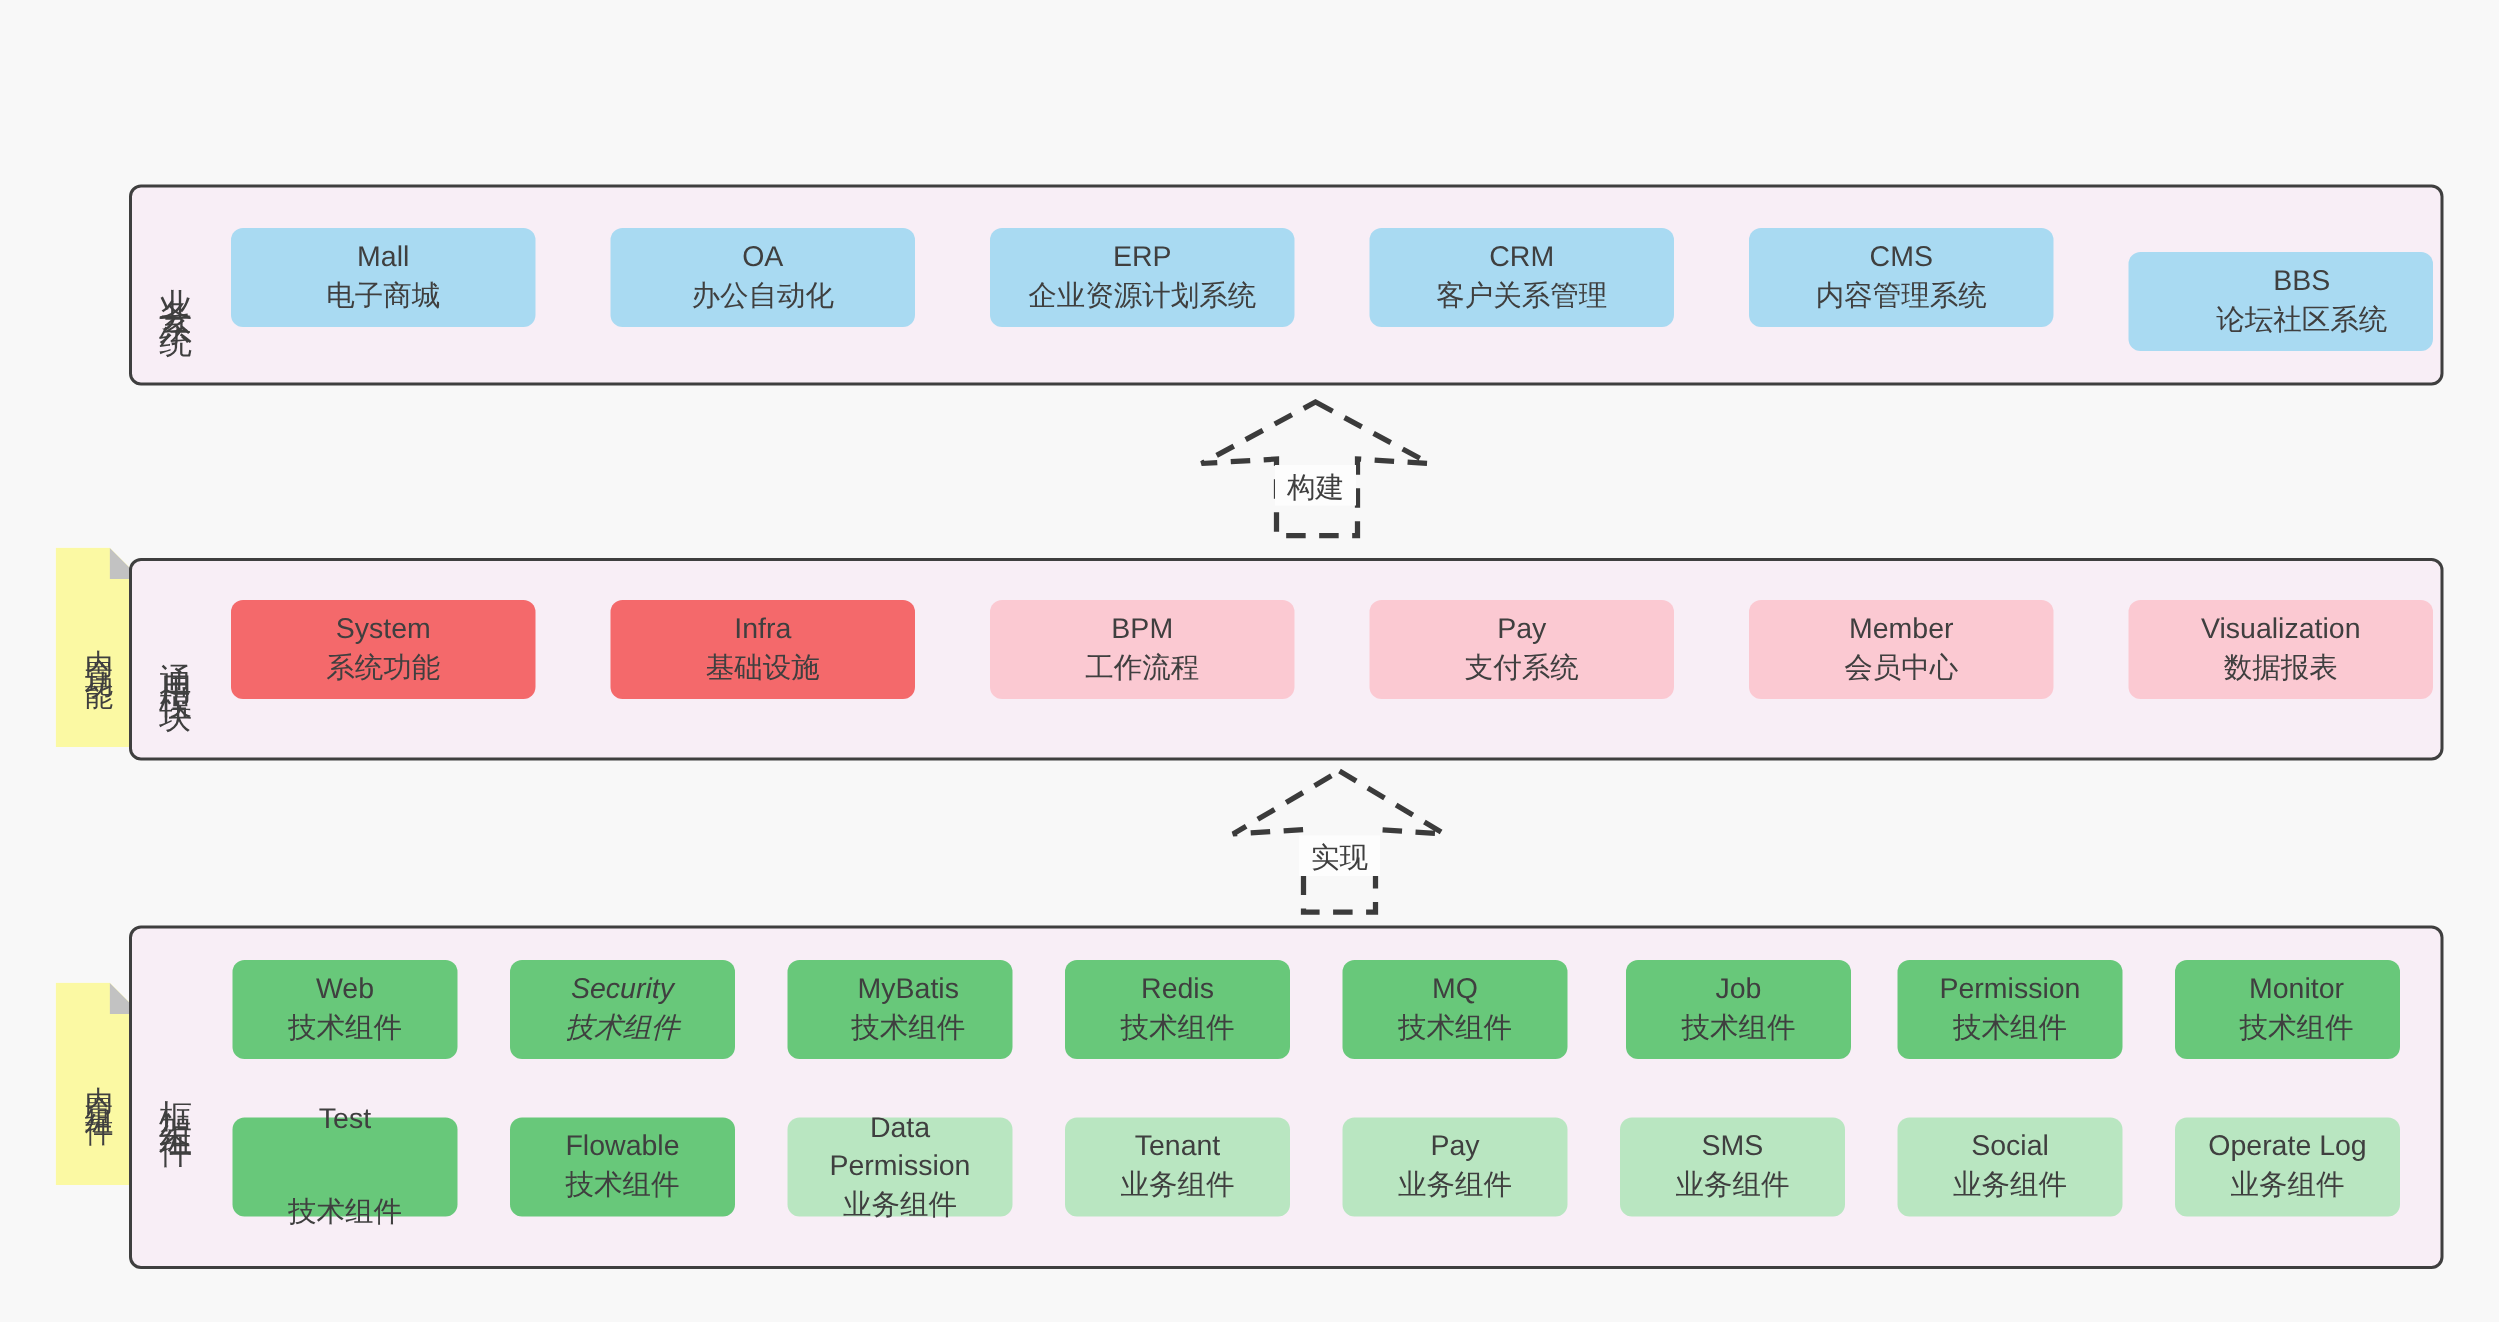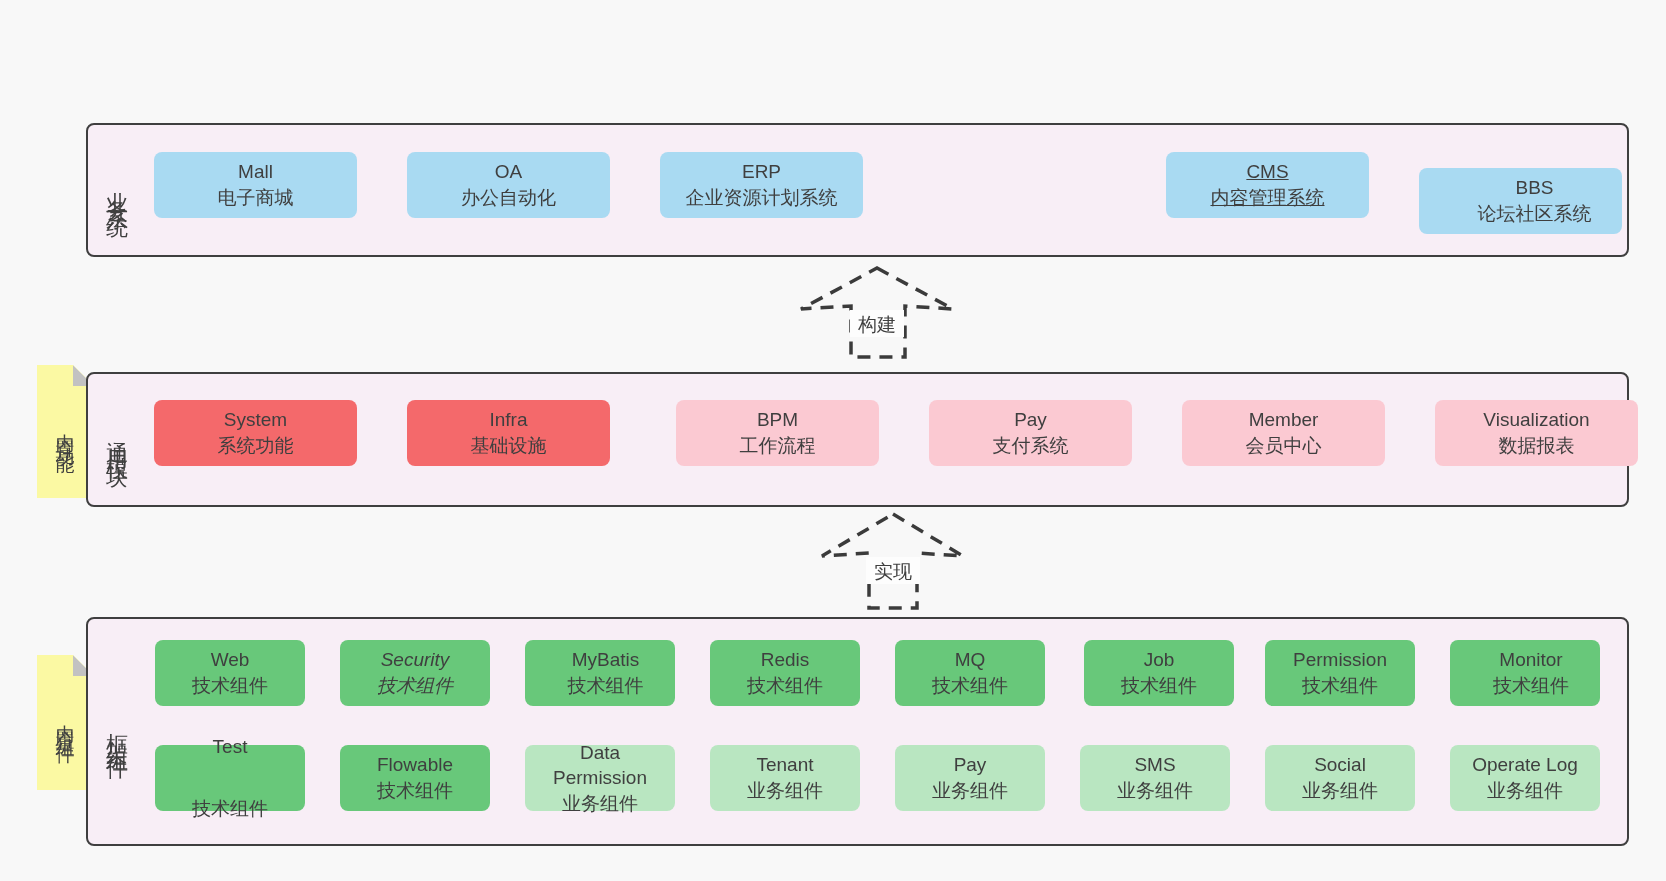--- a/index.html
+++ b/index.html
@@ -26,21 +26,21 @@
   }
   .box{
     position:absolute;width:203px;height:66px;border-radius:8px;
     display:flex;flex-direction:column;align-items:center;justify-content:center;
     text-align:center;color:var(--text);font-size:19px;line-height:1.35;
     padding:0 8px;box-sizing:border-box;
   }
   .box.small{width:150px;}
   .blue{background:var(--blue);}
   .red{background:var(--red);}
-  .pink{background:var(--pink);margin-left:16px;}
+  .pink{background:var(--pink);}
   .green{background:var(--green);}
   .green-light{background:var(--green_light);}
 
   .sticky{
     position:absolute;width:57px;background:var(--sticky_yellow);z-index:1;
     clip-path:polygon(0 0,calc(100% - 21px) 0,100% 21px,100% 100%,0 100%);
     display:flex;align-items:center;justify-content:center;
   }
   .sticky .fold{
     position:absolute;top:0;right:0;width:21px;height:21px;
@@ -80,21 +80,25 @@
       <div>电子商城</div>
     </div>
     <div class="box blue" style="left:319px;top:27px;">
       <div>OA</div>
       <div>办公自动化</div>
     </div>
     <div class="box blue" style="left:572px;top:27px;">
       <div>ERP</div>
       <div>企业资源计划系统</div>
     </div>
-    <div class="box blue" style="left:1078px;top:27px;text-decoration:underline;">
+    <div class="box blue" style="left:825px;top:27px;">
+      <div>CRM</div>
+      <div>客户关系管理</div>
+    </div>
+    <div class="box blue" style="left:1078px;top:27px;">
       <div>CMS</div>
       <div>内容管理系统</div>
     </div>
     <div class="box blue" style="left:1331px;top:43px;padding-left:36px;">
       <div>BBS</div>
       <div>论坛社区系统</div>
     </div>
   </div>
 
   <div class="band" style="left:86px;top:372px;width:1539px;height:131px;">

